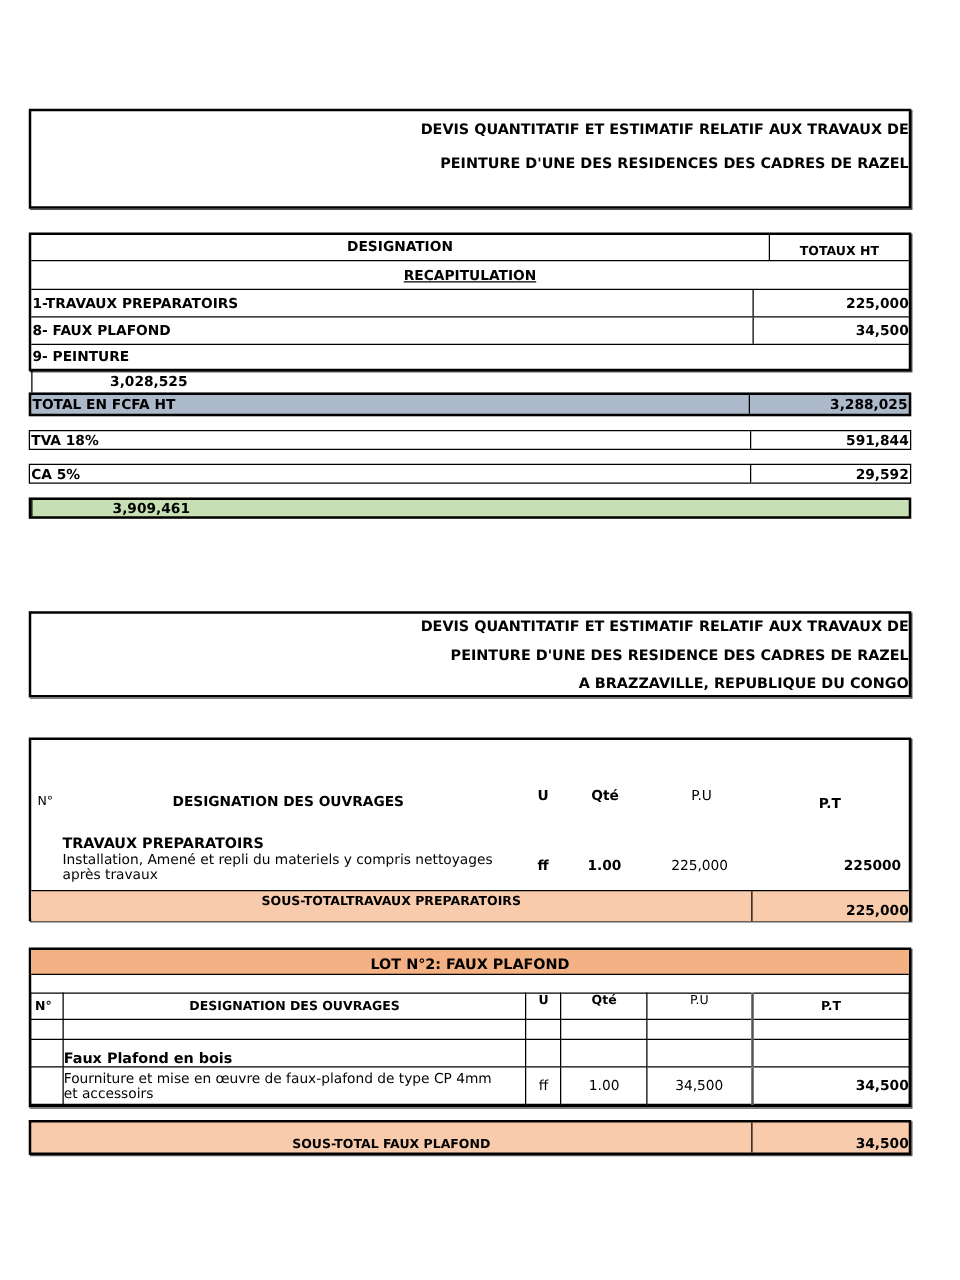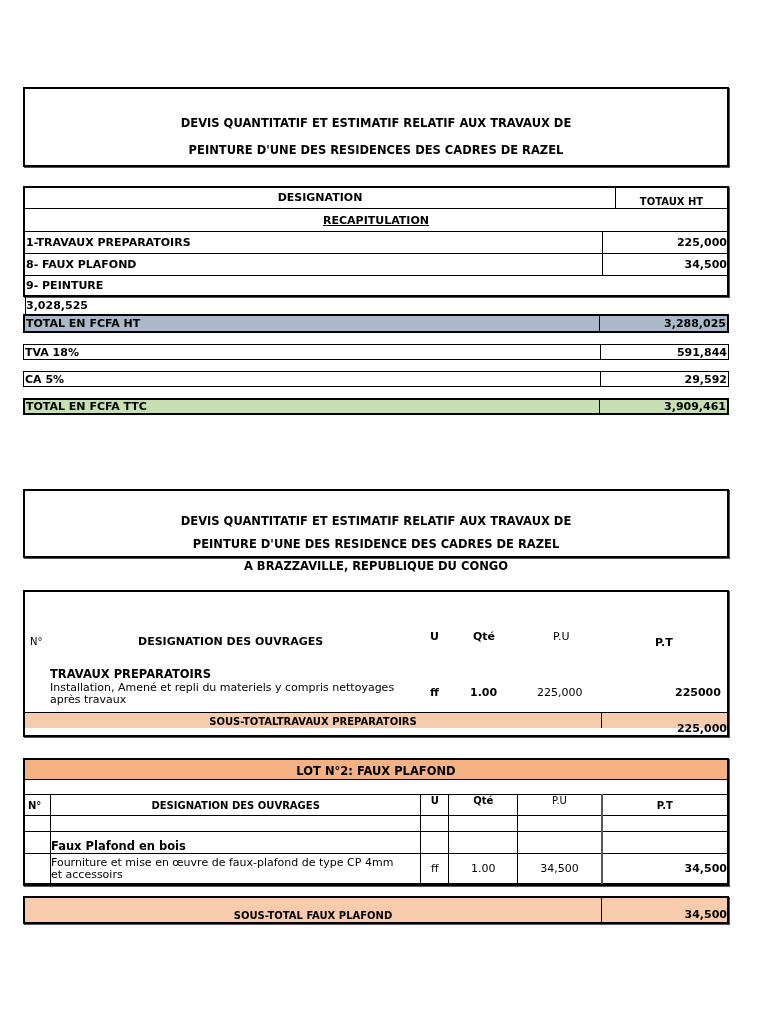--- a/index.html
+++ b/index.html
@@ -1,19 +1,19 @@
 <!DOCTYPE html>
 <html><head>
 <meta charset="utf-8">
 <style>
   html, body { margin: 0; padding: 0; background: #ffffff; }
   body { width: 768px; height: 1024px; position: relative; font-family: "DejaVu Sans", sans-serif; color: #000; overflow: hidden; }
   .abs { position: absolute; box-sizing: border-box; }
   .box { border: 2px solid #000; box-shadow: 1px 1px 0 #555; }
-  .title-line { position: absolute; left: 0; right: 0; text-align: center; font-size: 11.5px; font-weight: bold; margin-top: 20px; }
+  .title-line { position: absolute; left: 0; right: 0; text-align: right; font-size: 11.5px; font-weight: bold; }
   .row { position: absolute; left: 23px; width: 706px; box-sizing: border-box; border: 1.5px solid #000; display: flex; font-size: 11px; font-weight: bold; }
   .row .lbl { flex: 1; padding-left: 1px; display: flex; align-items: center; }
   .row .val { width: 126px; border-left: 1.5px solid #000; display: flex; align-items: center; justify-content: flex-end; padding-right: 1px; }
   .cell { position: absolute; box-sizing: border-box; font-size: 11px; }
   .grid td { border: 1px solid #000; padding: 0; font-size: 11px; }
   table { border-collapse: collapse; }
 </style>
 </head>
 <body>
 
@@ -36,38 +36,37 @@
   <div class="abs" style="left:0; top:44px; width:702px; height:22px; border-bottom:1.5px solid #000; display:flex;">
     <div style="flex:1; font-size:11px; font-weight:bold; line-height:22px; padding-left:1px;">1-TRAVAUX PREPARATOIRS</div>
     <div style="width:125px; border-left:1.5px solid #000; box-sizing:border-box; text-align:right; font-size:11px; font-weight:bold; line-height:22px;">225,000</div>
   </div>
   <div class="abs" style="left:0; top:66px; width:702px; height:22px; border-bottom:1.5px solid #000; display:flex;">
     <div style="flex:1; font-size:11px; font-weight:bold; line-height:22px; padding-left:1px;">8- FAUX PLAFOND</div>
     <div style="width:125px; border-left:1.5px solid #000; box-sizing:border-box; text-align:right; font-size:11px; font-weight:bold; line-height:22px;">34,500</div>
   </div>
   <div class="abs" style="left:0; top:88px; width:702px; height:19px; display:flex;flex-direction:column;">
     <div style="flex:1; font-size:11px; font-weight:bold; line-height:20px; padding-left:1px;">9- PEINTURE</div>
-    <div style="width:125px; border-left:1.5px solid #000; box-sizing:border-box; text-align:left; font-size:11px; font-weight:bold; line-height:20px;">3,028,525</div>
+    <div style="width:125px; border-left:1.5px solid #000; box-sizing:border-box; text-align:right; font-size:11px; font-weight:bold; line-height:20px;">3,028,525</div>
   </div>
 </div>
 
 <div class="row" style="top:314px; height:19px; background:#acb9ca; border-width:2px;">
   <div class="lbl">TOTAL EN FCFA HT</div>
   <div class="val">3,288,025</div>
 </div>
 <div class="row" style="top:344px; height:16px;">
   <div class="lbl">TVA 18%</div>
   <div class="val">591,844</div>
 </div>
 <div class="row" style="top:371px; height:16px;">
   <div class="lbl">CA 5%</div>
   <div class="val">29,592</div>
 </div>
 <div class="row" style="top:398px; height:17px; background:#c6e0b4; border-width:2px;">
-  <div class="lbl">TOTAL EN FCFA TTC</div>
   <div class="val">3,909,461</div>
 </div>
 
 <div class="abs box" style="left:23px; top:489px; width:706px; height:69px;">
   <div class="title-line" style="top:3px;">DEVIS QUANTITATIF ET ESTIMATIF RELATIF AUX TRAVAUX DE</div>
   <div class="title-line" style="top:26px;">PEINTURE D'UNE DES RESIDENCE DES CADRES DE RAZEL</div>
   <div class="title-line" style="top:48px;">A BRAZZAVILLE, REPUBLIQUE DU CONGO</div>
 </div>
 
 <div class="abs" style="left:23px; top:590px; width:706px; height:147px; border:2px solid #000; box-shadow:1px 1px 0 #555;">
@@ -80,21 +79,21 @@
   <div class="cell" style="left:630px; top:44px; font-weight:bold;">P.T</div>
 
   <div class="cell" style="left:25px; top:75px; font-weight:bold; font-size:11.5px;">TRAVAUX PREPARATOIRS</div>
   <div class="cell" style="left:25px; top:89px;">Installation, Amené et repli du materiels y compris nettoyages</div>
   <div class="cell" style="left:25px; top:101px;">après travaux</div>
   <div class="cell" style="left:405px; top:94px; font-weight:bold;">ff</div>
   <div class="cell" style="left:445px; top:94px; font-weight:bold;">1.00</div>
   <div class="cell" style="left:512px; top:94px;">225,000</div>
   <div class="cell" style="left:650px; top:94px; font-weight:bold;">225000</div>
 
-  <div class="abs" style="left:0; top:120px; width:702px; height:16px; background:#f8cbad; border-top:1.5px solid #000; display:flex;">
+  <div class="abs" style="left:0; top:120px; width:702px; height:25px; background:#f8cbad; border-top:1.5px solid #000; display:flex;">
     <div style="flex:1; text-align:center; font-size:10px; font-weight:bold; padding-top:3px;">SOUS-TOTALTRAVAUX PREPARATOIRS</div>
     <div style="width:126px; border-left:1.5px solid #000; box-sizing:border-box; text-align:right; font-size:11px; font-weight:bold; padding-top:9px;">225,000</div>
   </div>
 </div>
 
 <div class="abs" style="left:23px; top:758px; width:706px; height:128px; border:2px solid #000; box-shadow:1px 1px 0 #555;">
   <div class="abs" style="left:0; top:0; width:702px; height:20px; background:#f4b183; border-bottom:1.5px solid #000; text-align:center;">
     <span style="font-size:11.5px; font-weight:bold; line-height:21px;">LOT N°2: FAUX PLAFOND</span>
   </div>
   <table class="grid abs" style="left:-1px; top:34px; width:704px;">

